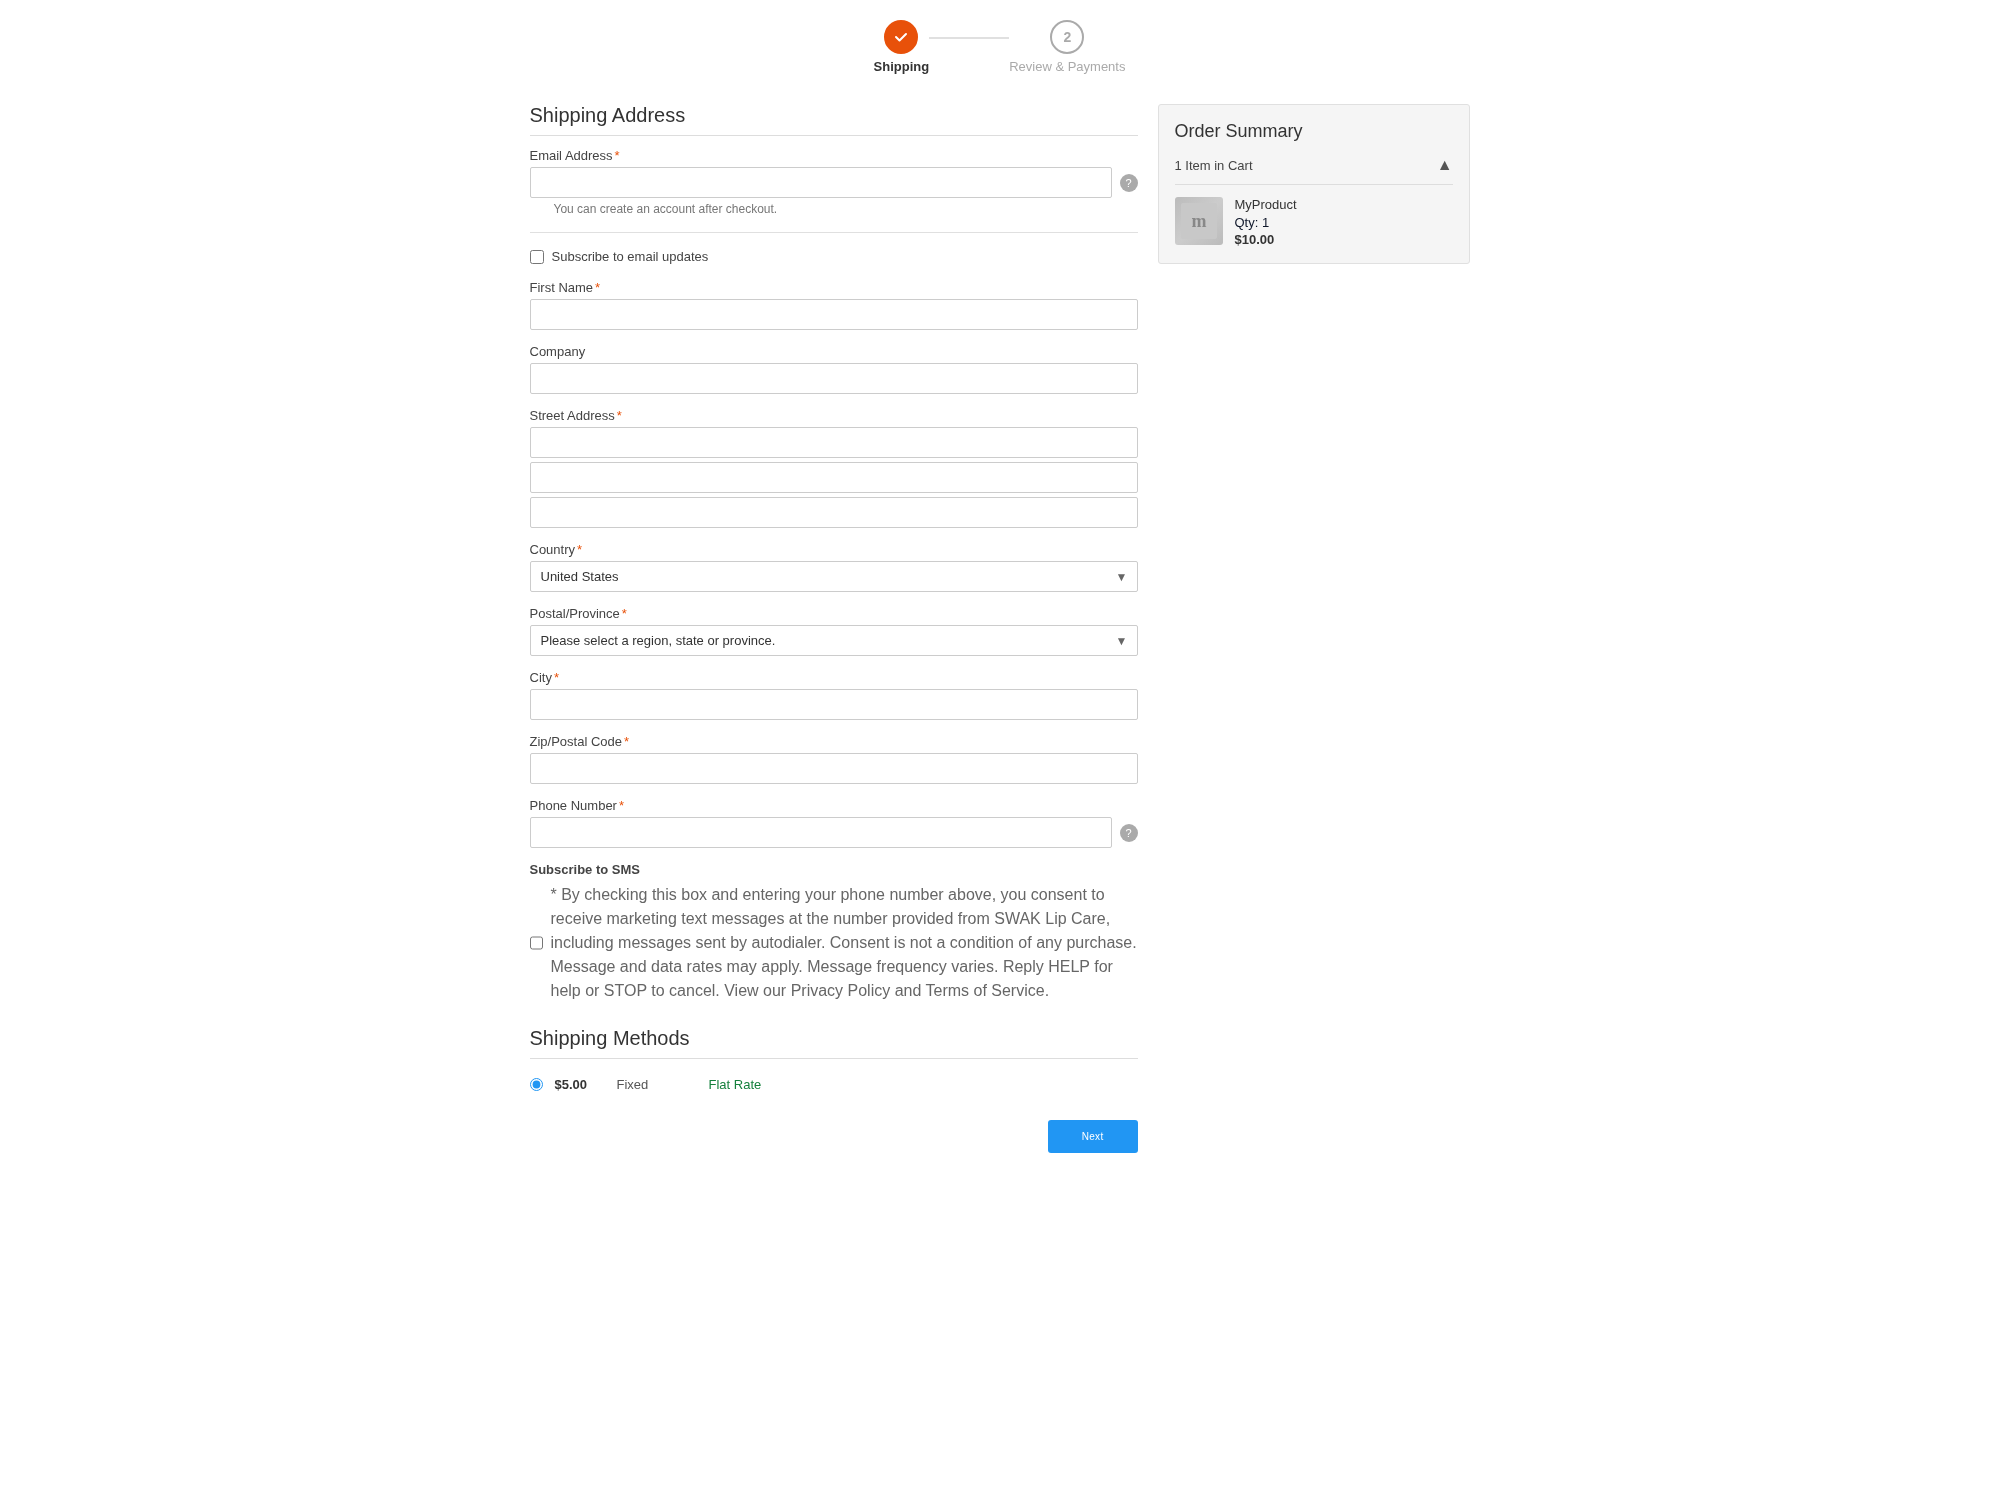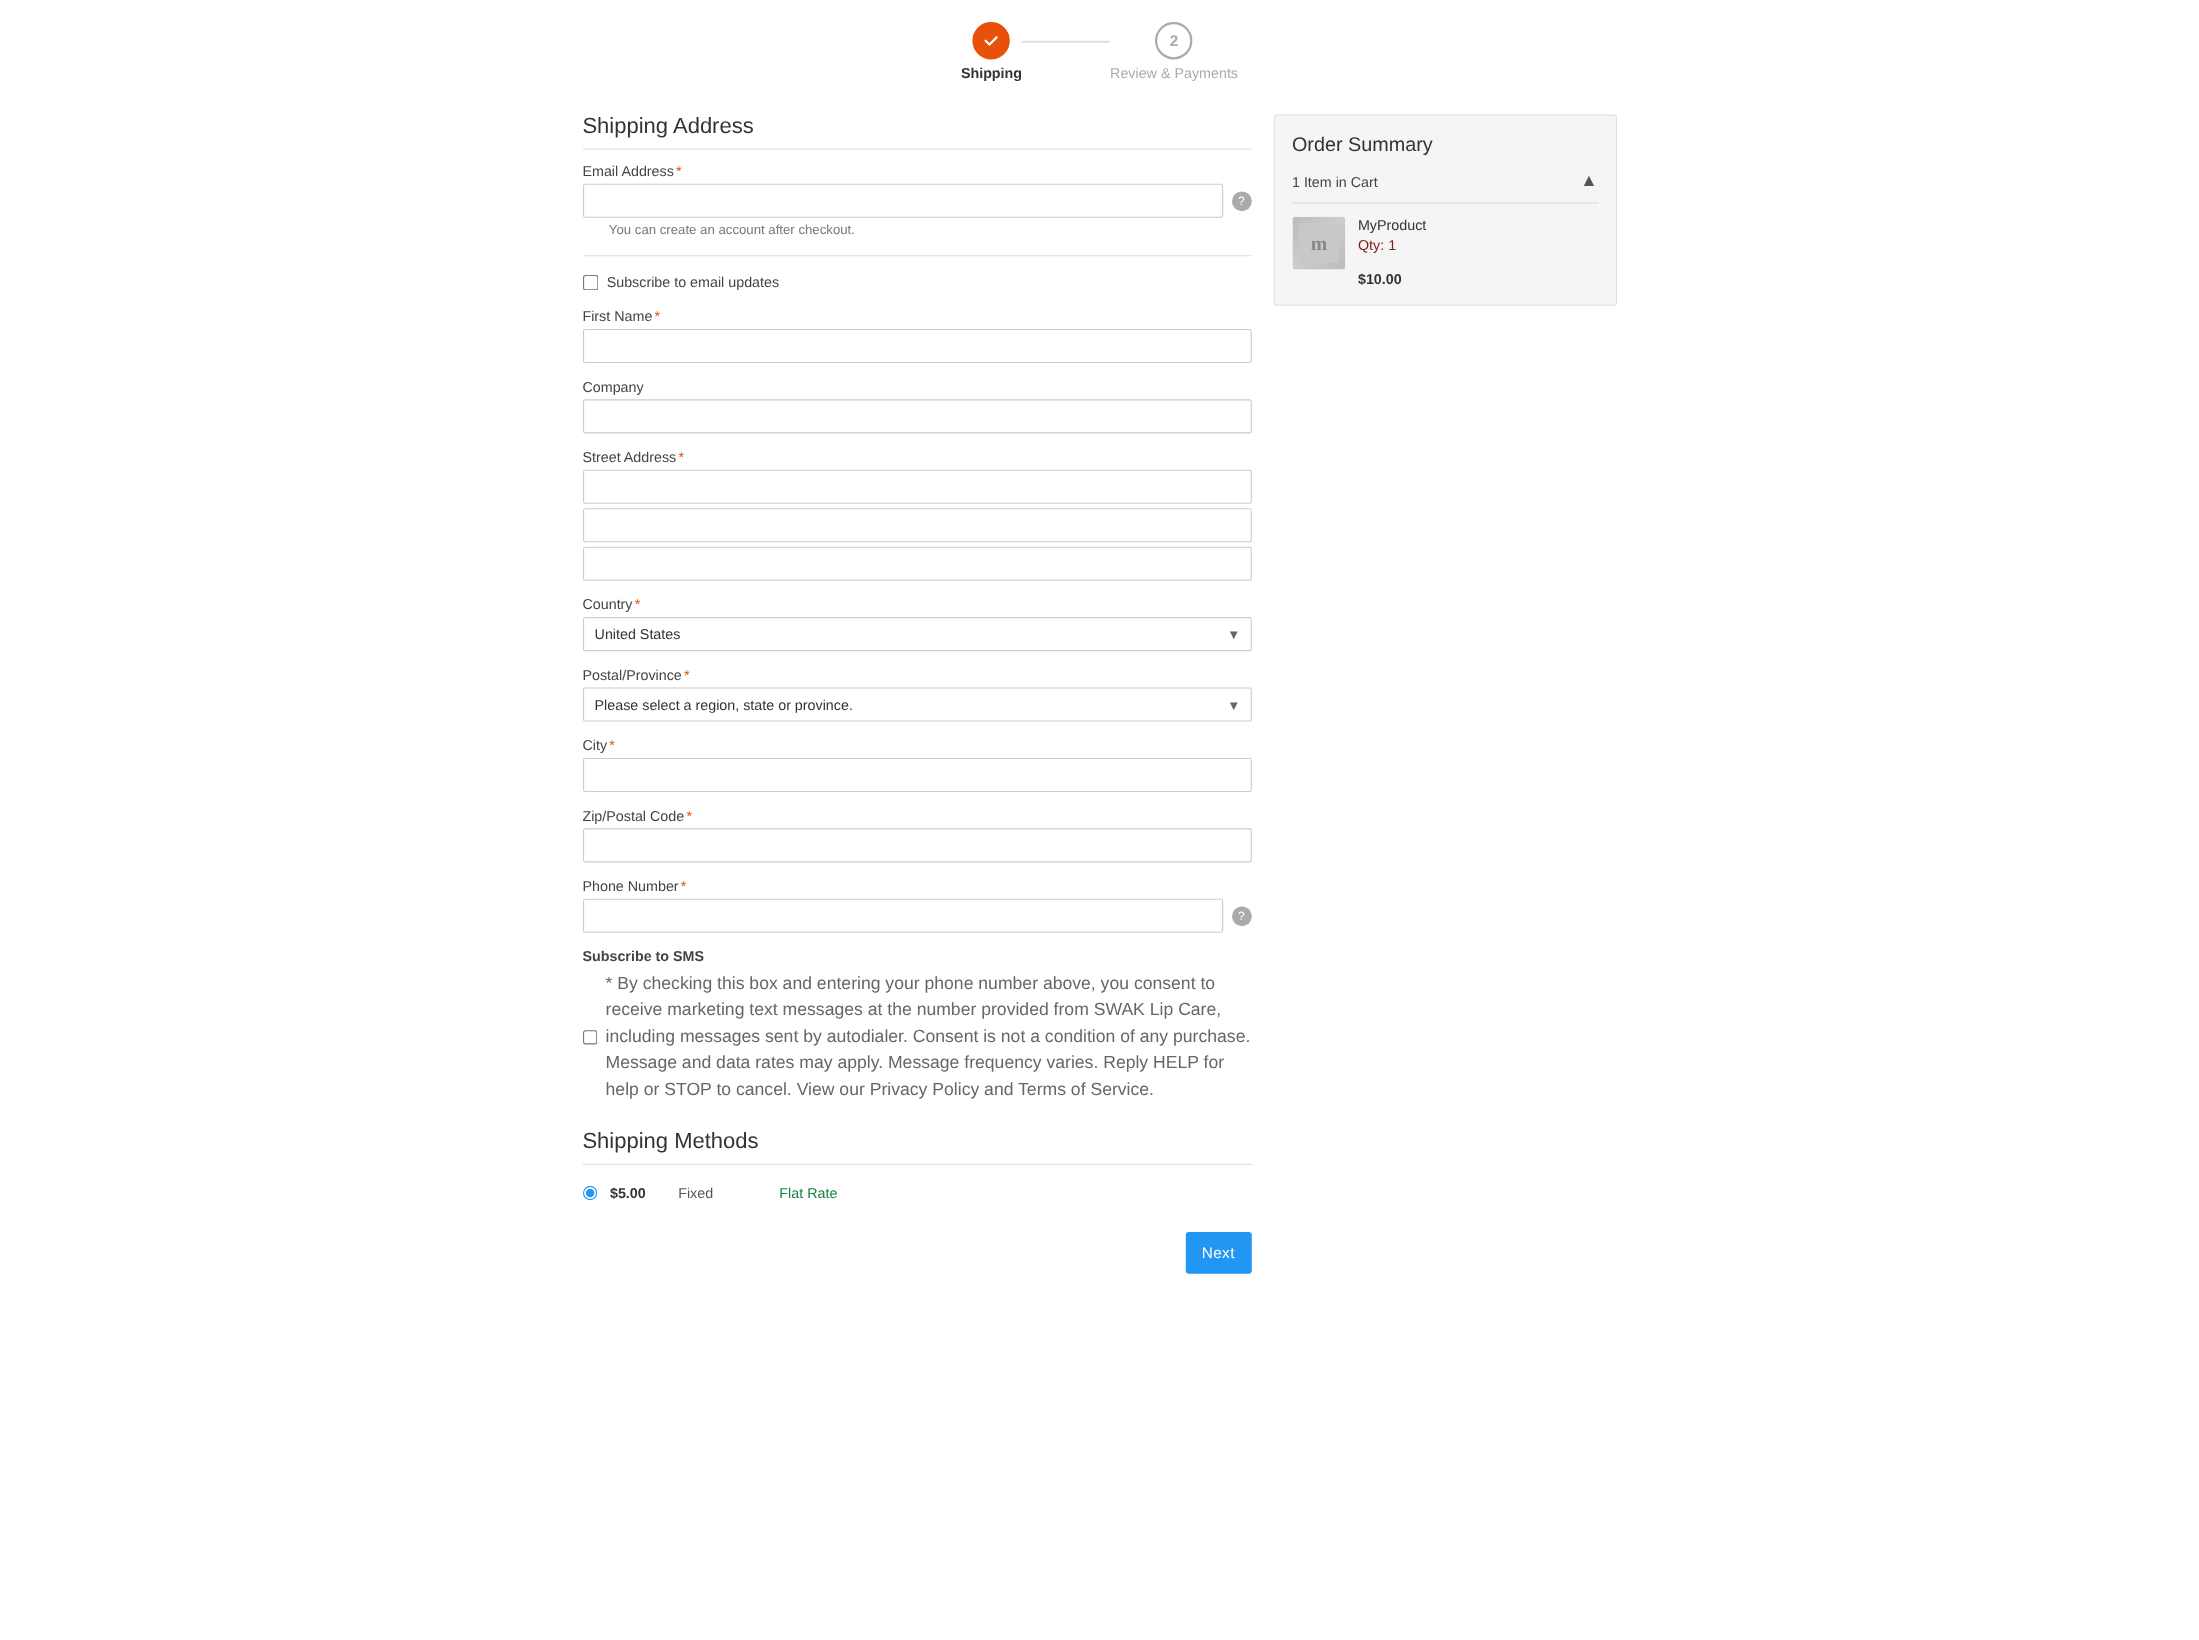--- a/index.html
+++ b/index.html
@@ -236,22 +236,22 @@
     
     .next-btn-row {
       display: flex;
       justify-content: flex-end;
       margin-top: 20px;
     }
     .next-btn {
       background: #2196F3;
       color: #fff;
       border: none;
-      padding: 11px 15px;
-      font-size: 14px;
+      padding: 11px 34px;
+      font-size: 10px;
       font-weight: 500;
       border-radius: 3px;
       cursor: pointer;
       letter-spacing: 0.3px;
     }
     
     .order-summary-box {
       background: #f5f5f5;
       border: 1px solid #e0e0e0;
       border-radius: 3px;
@@ -309,22 +309,22 @@
     }
     .product-info {
       font-size: 13px;
     }
     .product-name {
       font-weight: 500;
       color: #333;
       margin-bottom: 3px;
     }
     .product-qty {
-      color: #7f1d1d;
-      margin-bottom: 16px;
+      color: #0f172a;
+      margin-bottom: 2px;
     }
     .product-price {
       color: #333;
       font-weight: 700;
     }
     .name-row {
       display: flex;
       gap: 10px;
     }
     .name-row .field-group {

